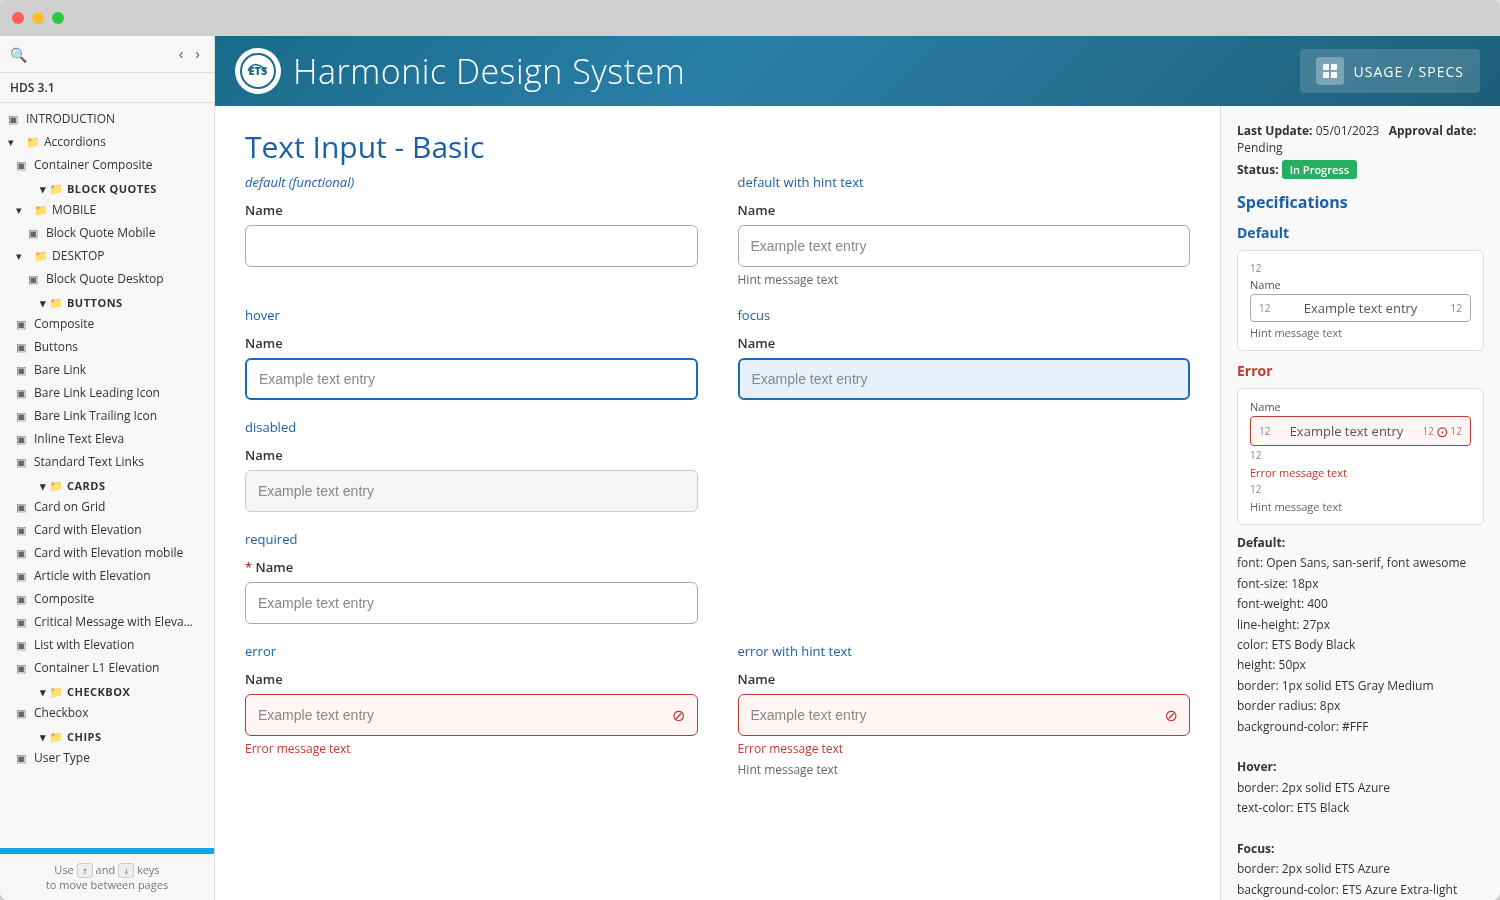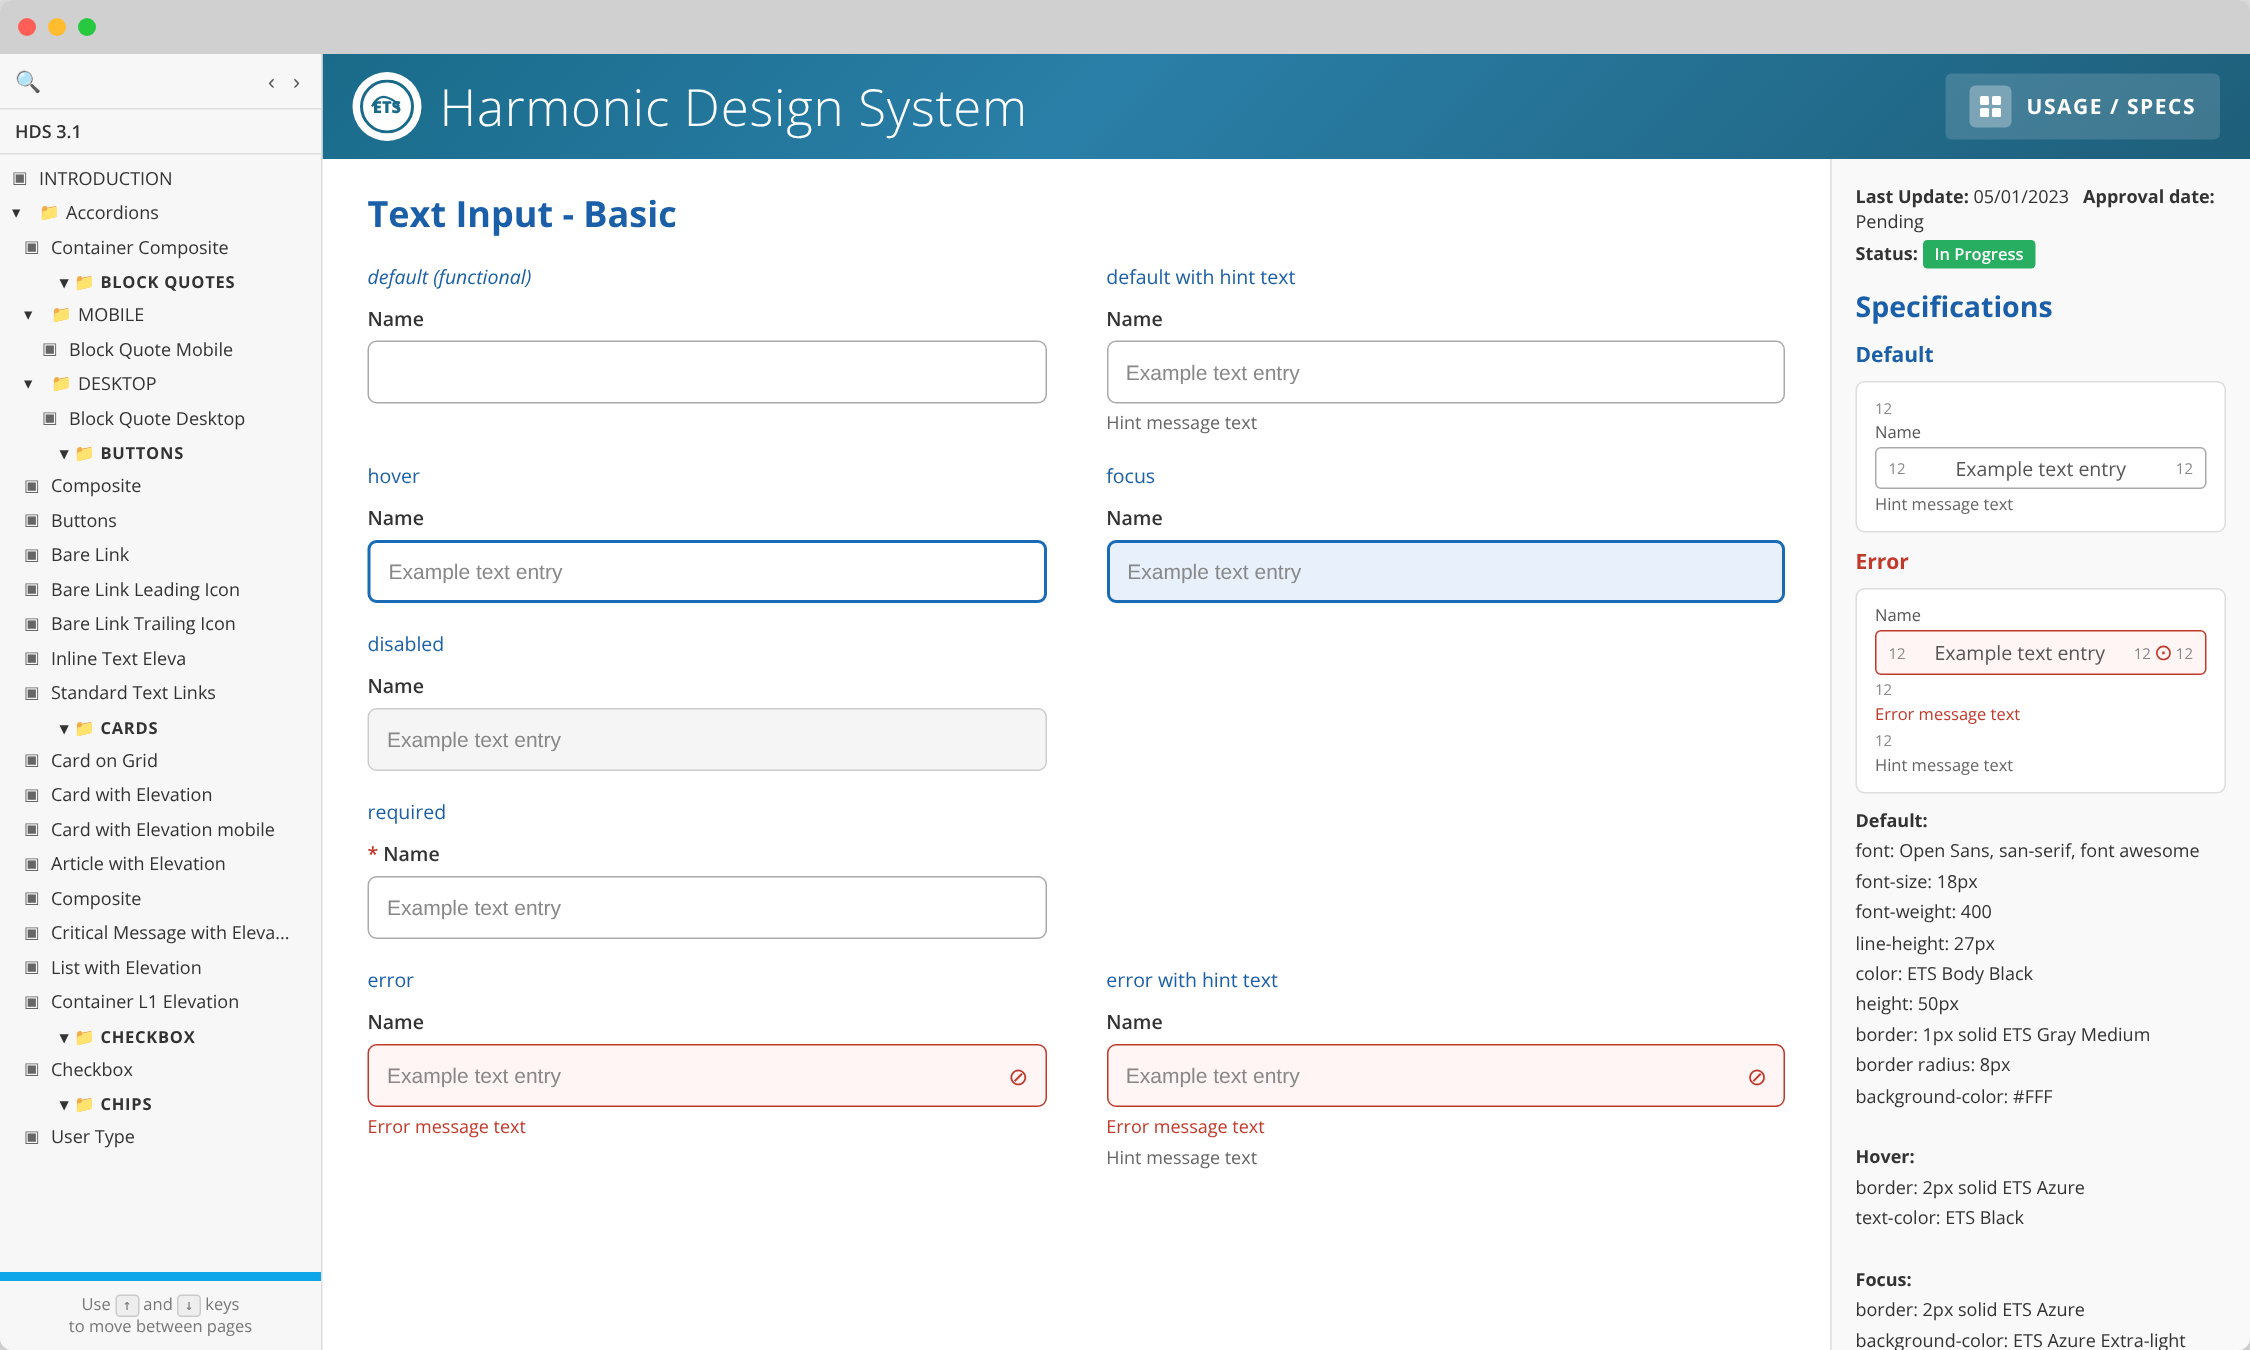--- a/index.html
+++ b/index.html
@@ -168,45 +168,45 @@
       background: rgba(255,255,255,0.3);
       border-radius: 4px;
       display: flex;
       align-items: center;
       justify-content: center;
       color: white;
       font-size: 14px;
     }
     .header-right-label {
       color: white;
-      font-weight: 700;
+      font-weight: 400;
       font-size: 14px;
       letter-spacing: 1px;
     }
 
     
     .body-split {
       display: flex;
       flex: 1;
       overflow: hidden;
     }
 
     
     .main-content {
       flex: 1;
       padding: 20px 30px;
       overflow-y: auto;
       background: white;
     }
 
     .page-title {
-      font-size: 24px;
-      font-weight: 700;
+      font-size: 30px;
+      font-weight: 400;
       color: #1a5fa8;
-      margin-bottom: 16px;
+      margin-bottom: 6px;
     }
 
     
     .form-grid {
       display: grid;
       grid-template-columns: 1fr 1fr;
       gap: 24px 40px;
     }
 
     .form-section { }
@@ -294,21 +294,21 @@
       display: inline-block;
       background: #27ae60;
       color: white;
       font-size: 11px;
       padding: 2px 8px;
       border-radius: 3px;
       font-weight: 600;
     }
 
     .specs-title {
-      font-size: 19px;
+      font-size: 16px;
       font-weight: 700;
       color: #1a5fa8;
       margin: 12px 0 10px 0;
     }
 
     .spec-section-title {
       font-size: 14px;
       font-weight: 700;
       color: #1a5fa8;
       margin: 10px 0 8px 0;

